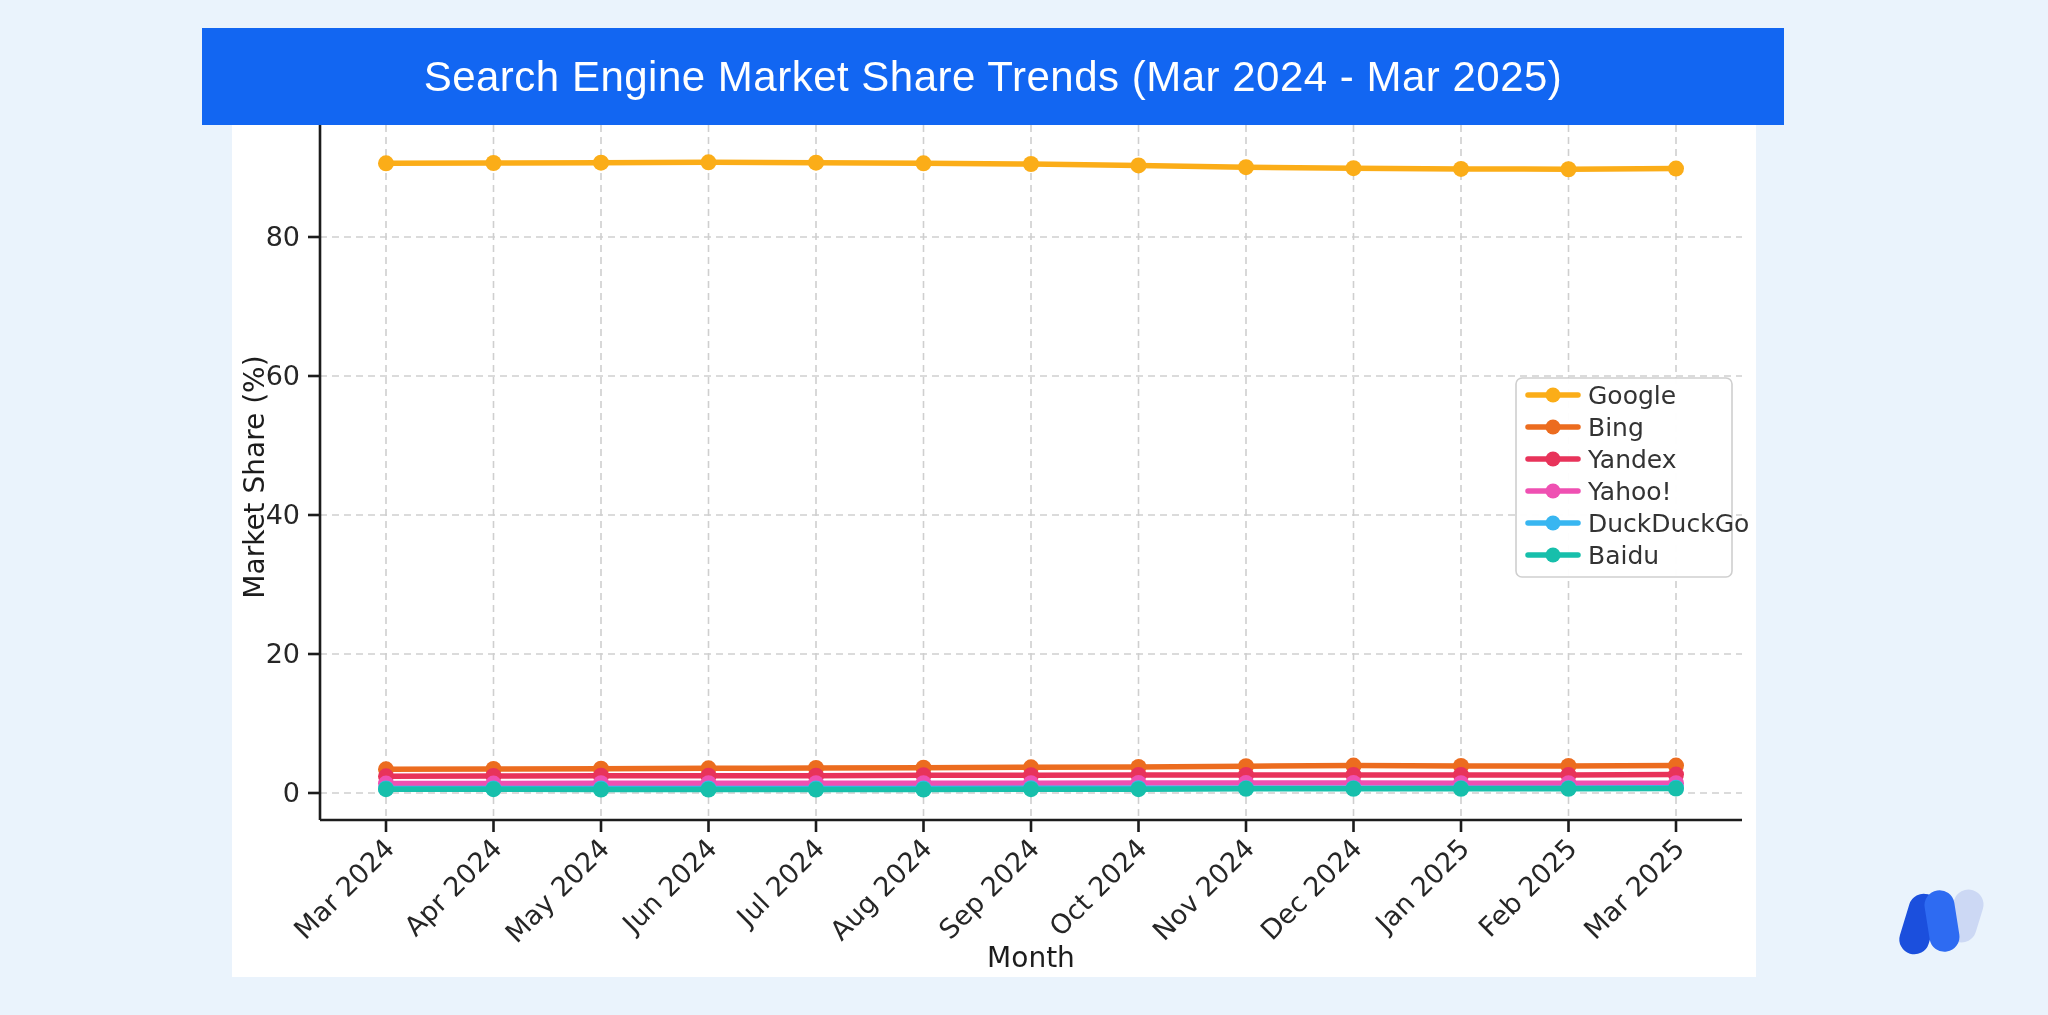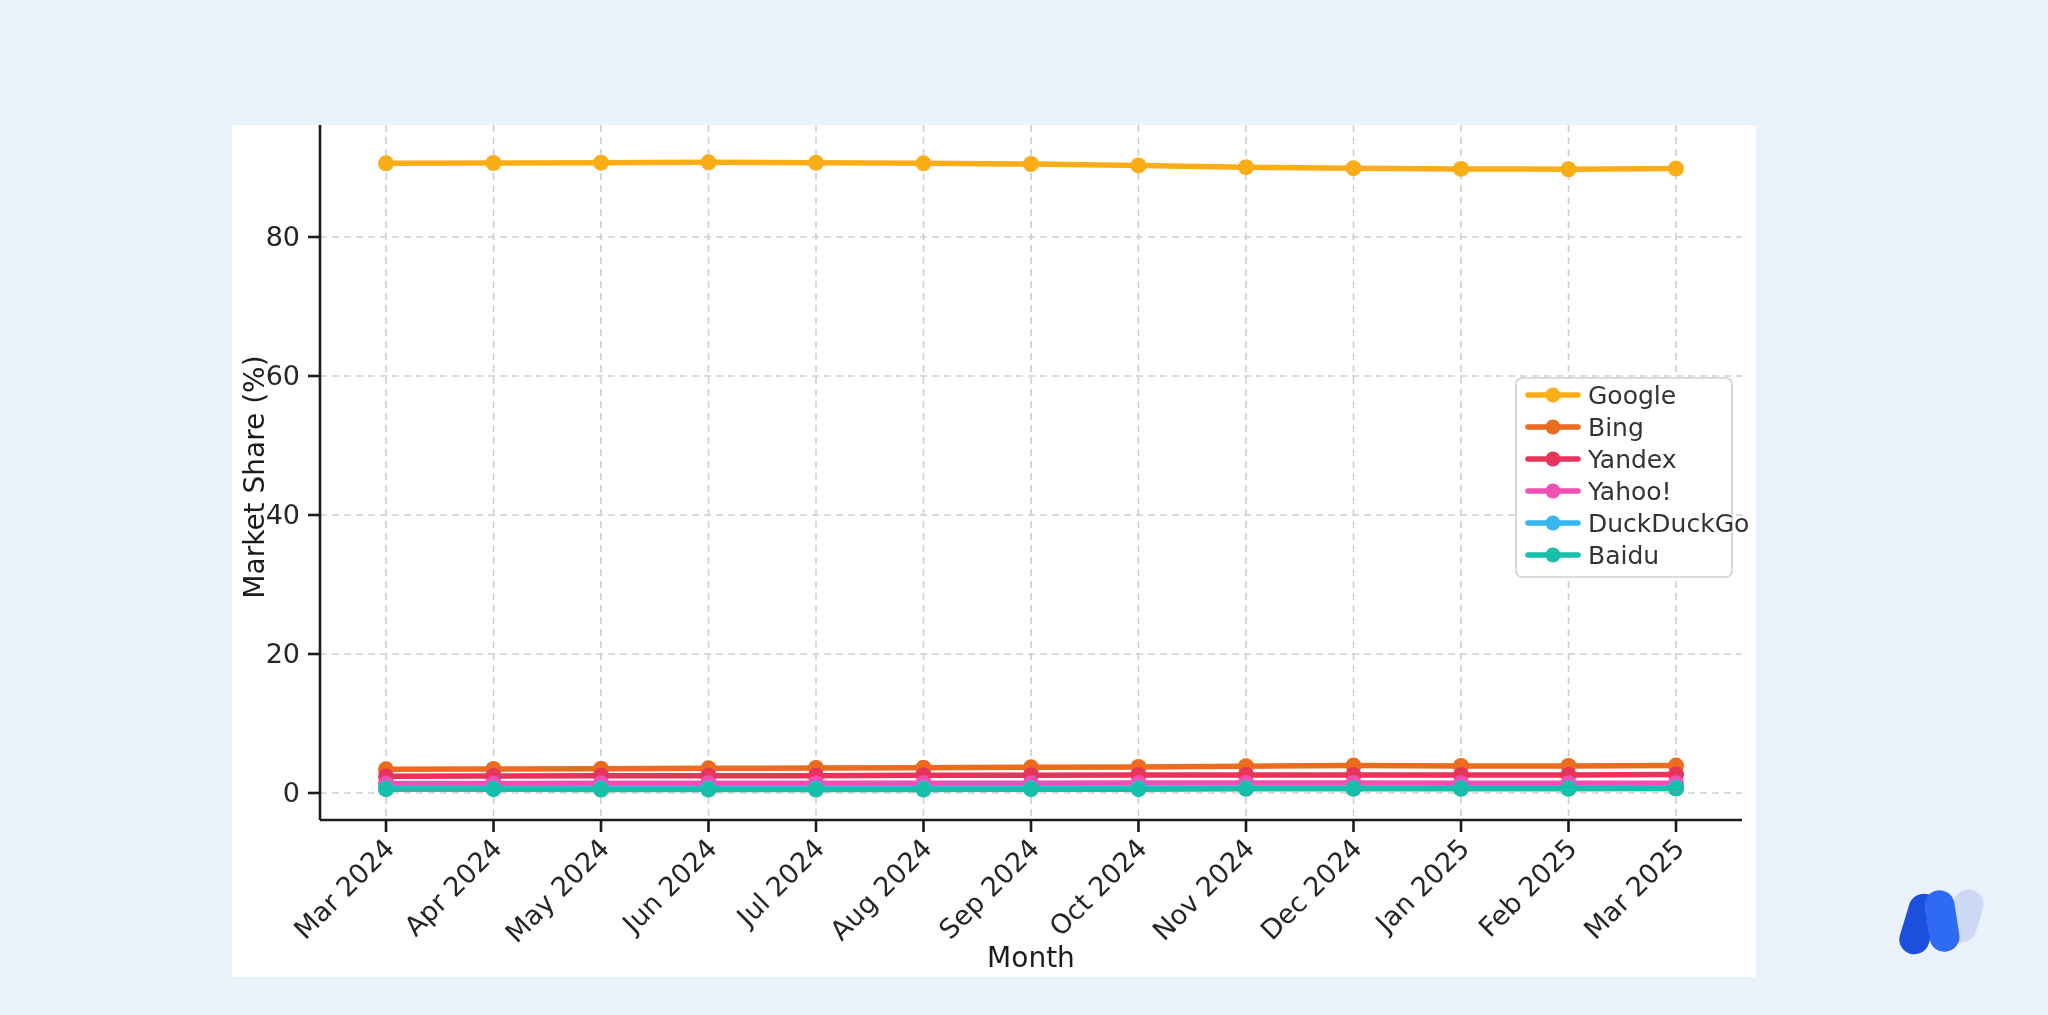--- a/index.html
+++ b/index.html
@@ -22,20 +22,23 @@
   .pill{position:absolute;width:30px;height:62px;border-radius:16px;}
   .p1{left:2px;top:3px;transform:rotate(17deg);z-index:2;}
   .p2{left:25px;top:0;transform:rotate(-9deg);z-index:3;}
   .p3{left:48px;top:-1px;height:54px;transform:rotate(17deg);z-index:1;}
 </style>
 </head>
 <body style="background: rgb(234, 243, 252);">
 
 <div class="stage">
 
+  <div class="banner" style="background: rgb(18, 102, 242);">
+    <span>Search Engine Market Share Trends (Mar 2024 - Mar 2025)</span>
+  </div>
 
   <div class="figure">
     <svg id="chart" viewBox="0 0 1524 852">
         <line x1="88" y1="668" x2="1510" y2="668" class="grid"></line>
         <line x1="88" y1="529" x2="1510" y2="529" class="grid"></line>
         <line x1="88" y1="390" x2="1510" y2="390" class="grid"></line>
         <line x1="88" y1="251" x2="1510" y2="251" class="grid"></line>
         <line x1="88" y1="112" x2="1510" y2="112" class="grid"></line>
         <line x1="154" y1="0" x2="154" y2="695" class="grid"></line>
         <line x1="261.5" y1="0" x2="261.5" y2="695" class="grid"></line>

